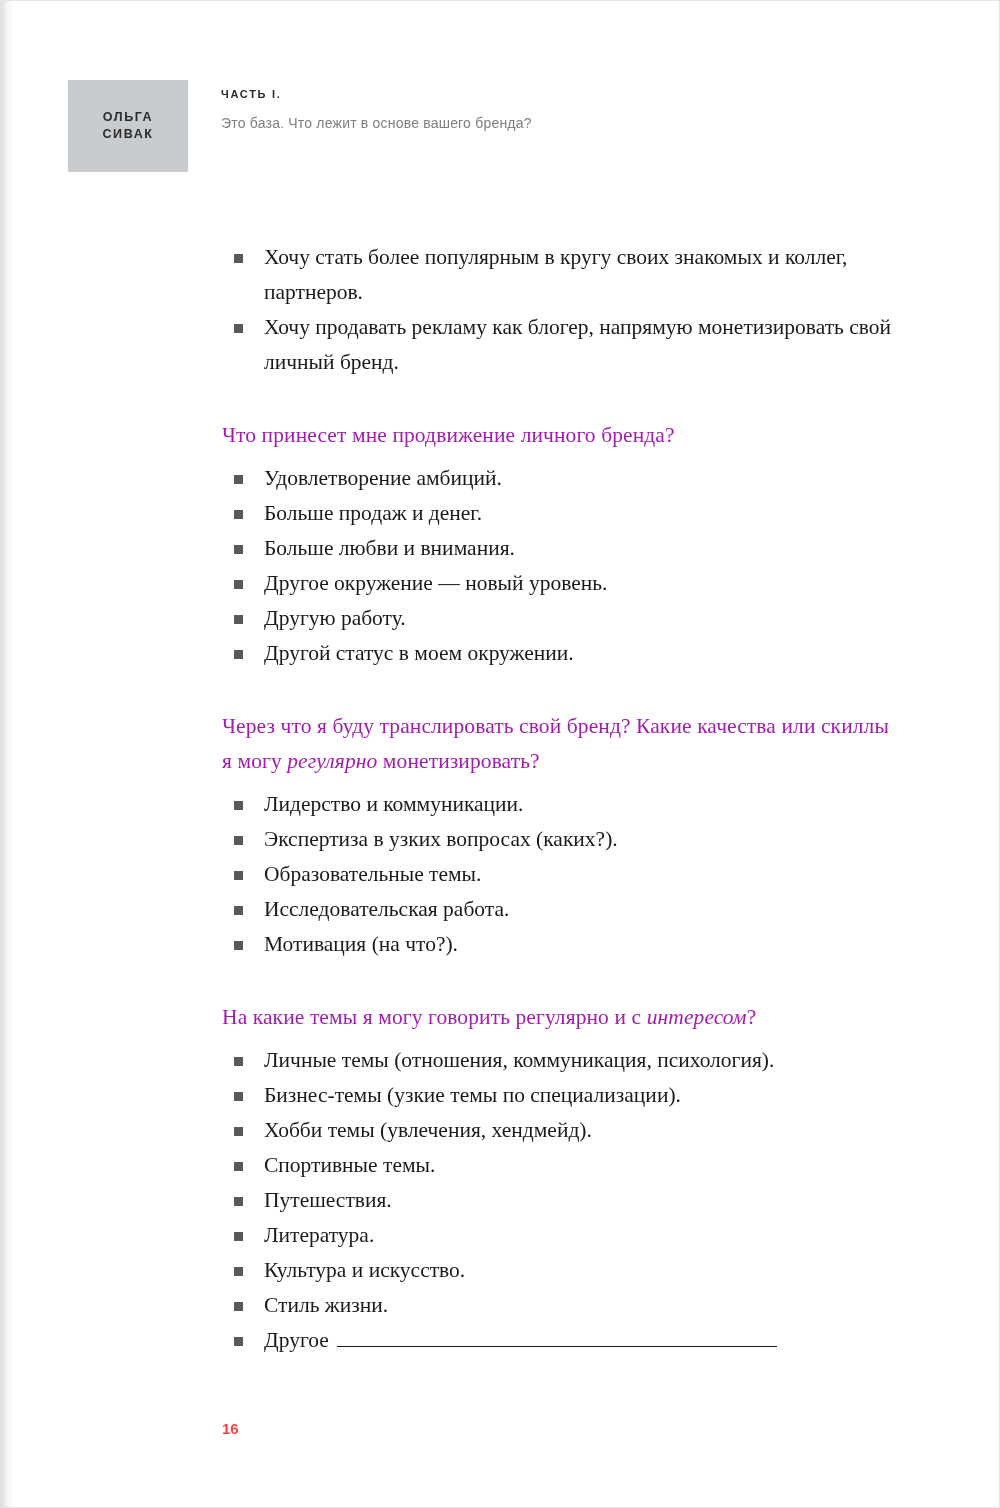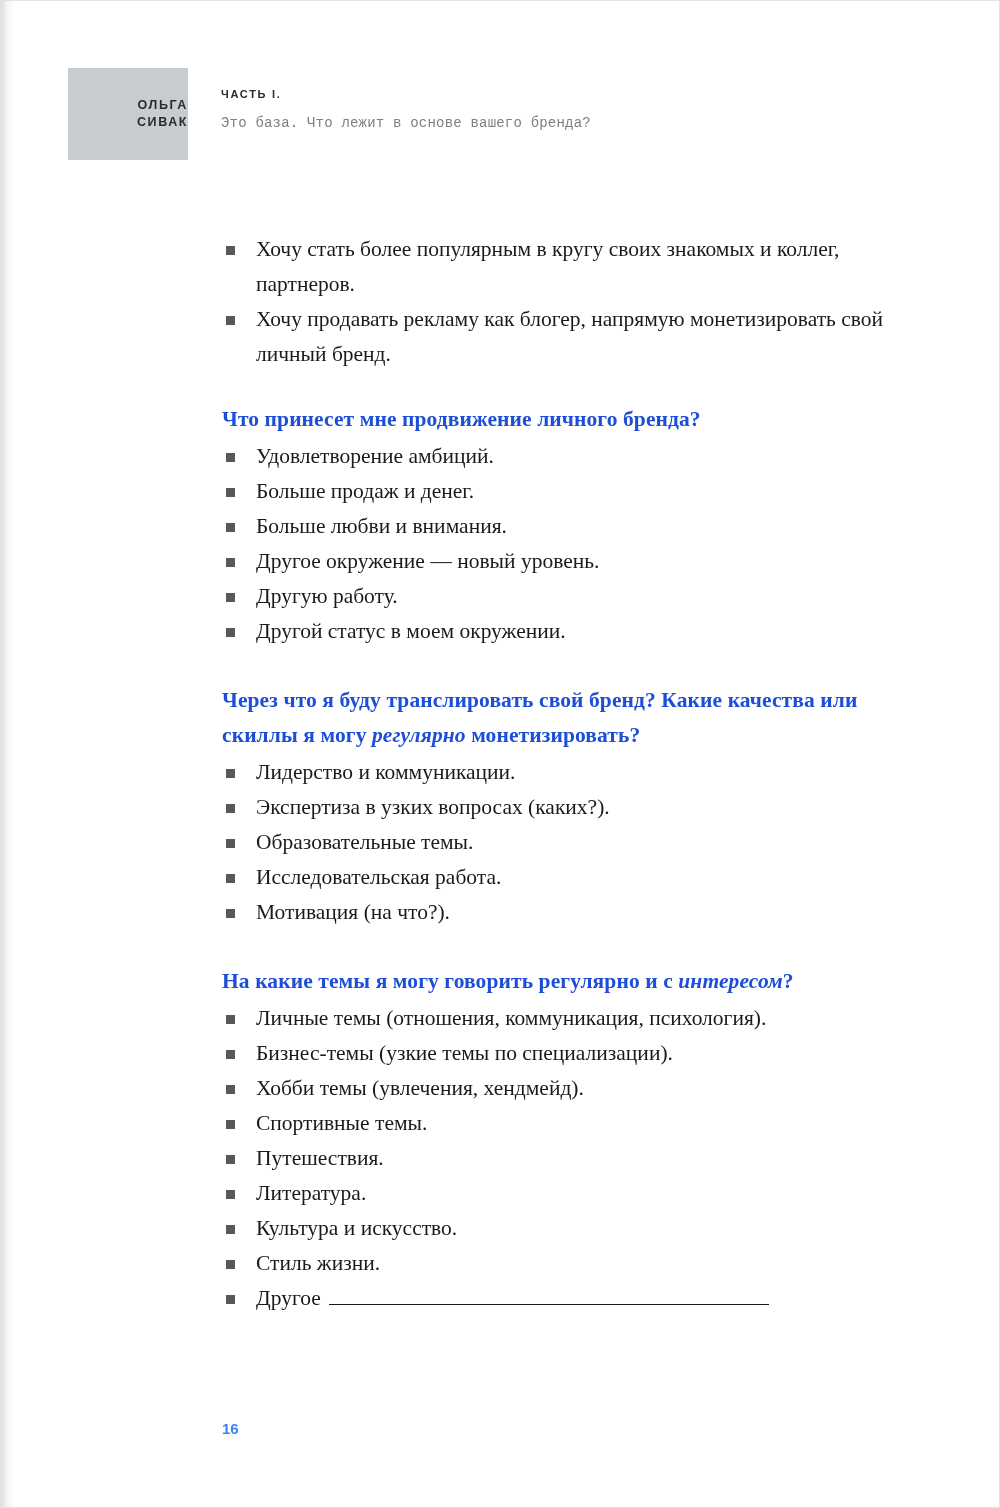--- a/index.html
+++ b/index.html
@@ -43,27 +43,27 @@
   .header {
     position: absolute;
     left: 68px;
     top: 62px;
     width: 860px;
     height: 92px;
   }
   .author-box {
     position: absolute;
     left: 0;
-    top: 6px;
+    top: 18px;
     width: 120px;
     height: 92px;
     background: #c9ccce;
     display: flex;
     flex-direction: column;
-    align-items: flex-end;
+    align-items: center;
     justify-content: center;
   }
   .author-box span {
     font-family: "Liberation Sans", sans-serif;
     font-size: 12.5px;
     font-weight: bold;
     letter-spacing: 1.6px;
     color: #2b2b2b;
     line-height: 17px;
   }
@@ -74,37 +74,37 @@
   }
   .part-title {
     font-family: Liberation Sans, sans-serif;
     font-size: 11px;
     font-weight: bold;
     letter-spacing: 1.7px;
     color: #2b2b2b;
     margin-bottom: 15px;
   }
   .part-subtitle {
-    font-family: Liberation Mono, monospace;
+    font-family: Liberation Sans, sans-serif;
     font-size: 14px;
     letter-spacing: 0.2px;
     color: #7c8083;
   }
 
   
   .content {
     position: absolute;
     left: 222px;
     top: 232px;
     width: 680px;
   }
 
   .bullet-list {
     list-style: none;
-    margin: 0;
+    margin: 8px;
     padding: 0;
   }
   .bullet-list li {
     position: relative;
     padding-left: 34px;
     font-size: 21.5px;
     line-height: 35px;
     color: #1a1a1a;
   }
   .bullet-list li::before {
@@ -115,23 +115,23 @@
     width: 9px;
     height: 9px;
     background: #55595c;
   }
 
   .group {
     margin-bottom: 4px;
   }
   .heading {
     font-size: 21.5px;
-    font-weight: bold;
+    font-weight: normal;
     line-height: 35px;
-    color: #1d4ed8;
+    color: #a21caf;
     margin: 0 0 2px 0;
     padding-left: 0;
     letter-spacing: 0.1px;
   }
   .heading .it {
     font-style: italic;
     margin-top: 20px;
   }
   .gap-lg { height: 30px; }
 
@@ -145,21 +145,21 @@
   }
 
   
   .page-number {
     position: absolute;
     left: 222px;
     top: 1420px;
     font-family: "Liberation Sans", sans-serif;
     font-size: 15px;
     font-weight: bold;
-    color: #3b82f6;
+    color: #ef4444;
   }
 </style>
 </head>
 <body>
 
 <div class="page">
   <div class="binding-edge"></div>
   <div class="outer-frame"></div>
 
   <div class="header">

